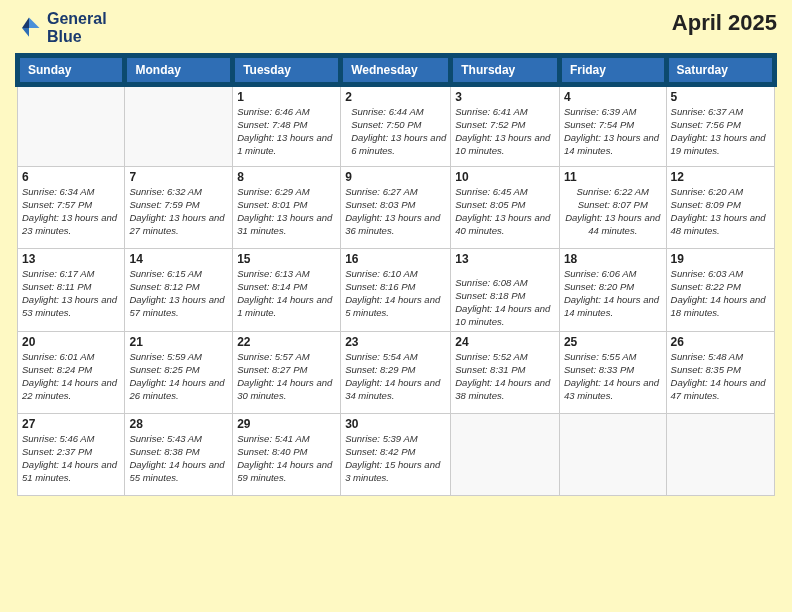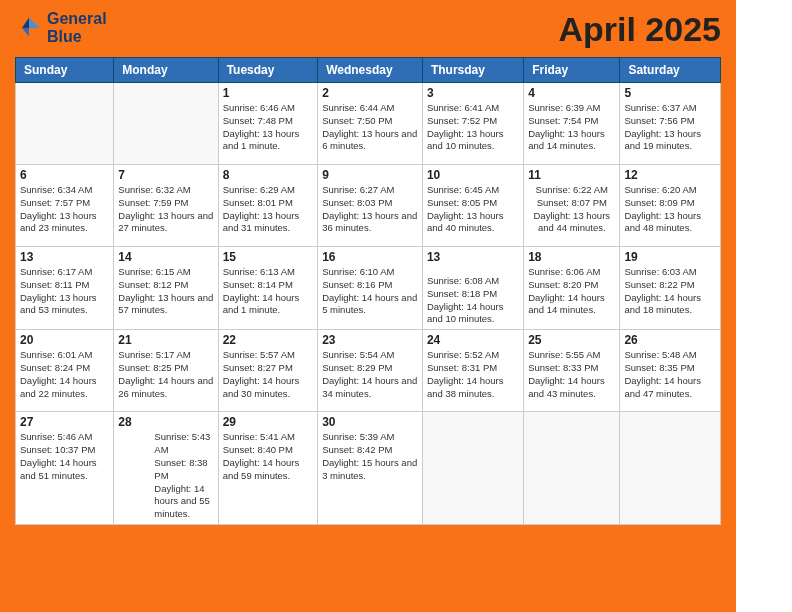--- a/index.html
+++ b/index.html
@@ -4,24 +4,24 @@
   <style>
     * { box-sizing: border-box; margin: 0; padding: 0; }
     body {
       font-family: Arial, sans-serif;
       background: #fff;
       width: 792px;
       height: 612px;
       overflow: hidden;
     }
     .page {
-      width: 736px;
+      width: 792px;
       height: 612px;
       padding: 10px 15px;
-      background: #f97316;
+      background: #fef9c3;
     }
     .header {
       display: flex;
       justify-content: space-between;
       align-items: flex-start;
       margin-bottom: 8px;
     }
     .logo {
       display: flex;
       align-items: center;
@@ -37,41 +37,41 @@
       display: block;
     }
     .logo-icon {
       width: 28px;
       height: 28px;
     }
     .title-block {
       text-align: right;
     }
     .month-title {
-      font-size: 34px;
+      font-size: 22px;
       font-weight: bold;
       color: #222;
     }
     .location {
       font-size: 14px;
       color: #444;
     }
     .calendar {
       width: 100%;
       border-collapse: collapse;
       border: 1px solid #ccc;
     }
     .calendar th {
       background: #2f6eb5;
       color: #fff;
       font-size: 12px;
       font-weight: bold;
       padding: 5px 8px;
       text-align: left;
-      border: 1px solid #0c4a6e;
+      border: 5px solid #0c4a6e;
     }
     .calendar td {
       border: 1px solid #ccc;
       vertical-align: top;
       padding: 3px 4px;
       width: 113px;
       height: 82px;
       font-size: 10px;
       color: #222;
       background: #fff;
@@ -82,20 +82,21 @@
     .day-num {
       font-size: 12px;
       font-weight: bold;
       display: block;
       margin-bottom: 2px;
     }
     .day-info {
       font-size: 9.5px;
       line-height: 1.35;
       color: #333;
+      font-style: italic;
     }
   </style>
 </head>
 <body>
 
 <div class="page">
   <div class="header">
     <div class="logo">
       <svg class="logo-icon" viewBox="0 0 32 32" xmlns="http://www.w3.org/2000/svg">
         <polygon points="16,4 28,16 16,16" fill="#4a90d9"></polygon>
@@ -129,21 +130,21 @@
           <td class="empty"></td>
           <td class="empty"></td>
           <td>
             <span class="day-num">1</span>
             <div class="day-info" style="white-space: pre-line;">Sunrise: 6:46 AM
 Sunset: 7:48 PM
 Daylight: 13 hours and 1 minute.</div>
           </td>
           <td>
             <span class="day-num">2</span>
-            <div class="day-info" style="white-space: pre-line;">Sunrise: 6:44 AM
+            <div class="day-info" style="white-space: pre-line; margin-left: 6px;">Sunrise: 6:44 AM
 Sunset: 7:50 PM
 Daylight: 13 hours and 6 minutes.</div>
           </td>
           <td>
             <span class="day-num">3</span>
             <div class="day-info" style="white-space: pre-line;">Sunrise: 6:41 AM
 Sunset: 7:52 PM
 Daylight: 13 hours and 10 minutes.</div>
           </td>
           <td>
@@ -249,21 +250,21 @@
         </tr>
         <tr>
           <td>
             <span class="day-num">20</span>
             <div class="day-info" style="white-space: pre-line;">Sunrise: 6:01 AM
 Sunset: 8:24 PM
 Daylight: 14 hours and 22 minutes.</div>
           </td>
           <td>
             <span class="day-num">21</span>
-            <div class="day-info" style="white-space: pre-line;">Sunrise: 5:17 AM
+            <div class="day-info" style="white-space: pre-line;">Sunrise: 5:59 AM
 Sunset: 8:25 PM
 Daylight: 14 hours and 26 minutes.</div>
           </td>
           <td>
             <span class="day-num">22</span>
             <div class="day-info" style="white-space: pre-line;">Sunrise: 5:57 AM
 Sunset: 8:27 PM
 Daylight: 14 hours and 30 minutes.</div>
           </td>
           <td>
@@ -288,26 +289,26 @@
             <span class="day-num">26</span>
             <div class="day-info" style="white-space: pre-line;">Sunrise: 5:48 AM
 Sunset: 8:35 PM
 Daylight: 14 hours and 47 minutes.</div>
           </td>
         </tr>
         <tr>
           <td>
             <span class="day-num">27</span>
             <div class="day-info" style="white-space: pre-line;">Sunrise: 5:46 AM
-Sunset: 10:37 PM
+Sunset: 2:37 PM
 Daylight: 14 hours and 51 minutes.</div>
           </td>
           <td>
             <span class="day-num">28</span>
-            <div class="day-info" style="white-space: pre-line; margin-left: 36px;">Sunrise: 5:43 AM
+            <div class="day-info" style="white-space: pre-line;">Sunrise: 5:43 AM
 Sunset: 8:38 PM
 Daylight: 14 hours and 55 minutes.</div>
           </td>
           <td>
             <span class="day-num">29</span>
             <div class="day-info" style="white-space: pre-line;">Sunrise: 5:41 AM
 Sunset: 8:40 PM
 Daylight: 14 hours and 59 minutes.</div>
           </td>
           <td>

